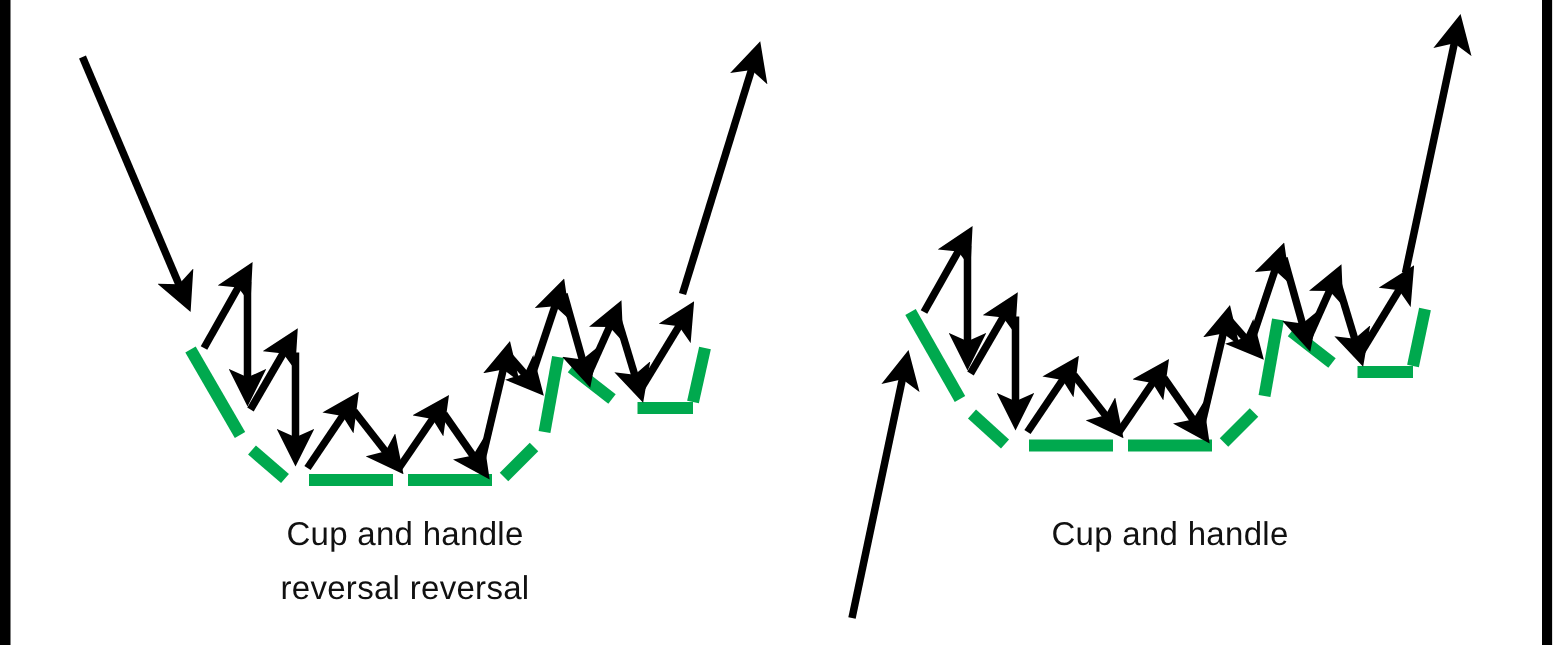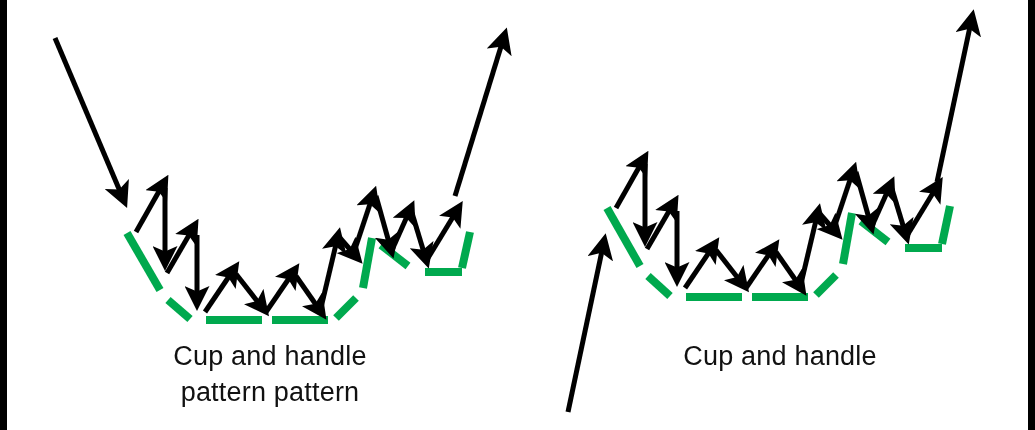--- a/index.html
+++ b/index.html
@@ -31,21 +31,21 @@
     left: 0;
     top: 0;
     width: 1035px;
     height: 430px;
   }
 
   .caption {
     position: absolute;
     text-align: center;
     color: #111111;
-    font-size: 27px;
+    font-size: 22px;
     line-height: 36px;
     font-family: "Liberation Sans", sans-serif;
     white-space: nowrap;
     letter-spacing: 0.2px;
   }
   .caption .line { display: block; }
 
   #caption-reversal   { left: 60px;  top: 338px; width: 420px; }
   #caption-continuation { left: 560px; top: 338px; width: 440px; }
 </style>
@@ -137,20 +137,20 @@
         <line x1="892" y1="189" x2="905" y2="232"></line>
         <line x1="908" y1="234" x2="936" y2="188"></line>
       </g>
 
       <line x1="937" y1="182" x2="971" y2="22" stroke="#000000" stroke-width="5" marker-end="url(#ahbig)"></line>
     </g>
   </svg>
 
   <div class="caption" id="caption-reversal">
     <span class="line">Cup and handle</span>
-    <span class="line">pattern pattern</span>
+    <span class="line">reversal reversal</span>
   </div>
 
   <div class="caption" id="caption-continuation">
     <span class="line">Cup and handle</span>
   </div>
 
 </div>
 
 </body></html>

